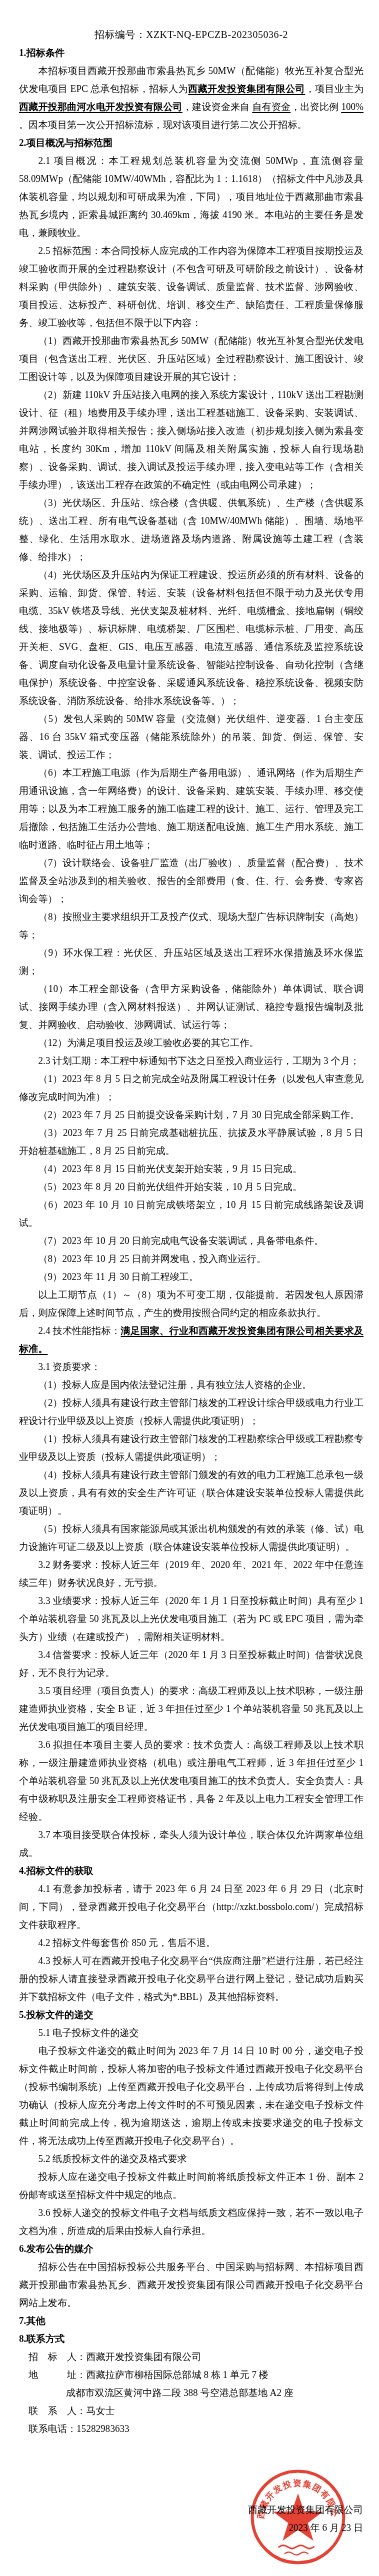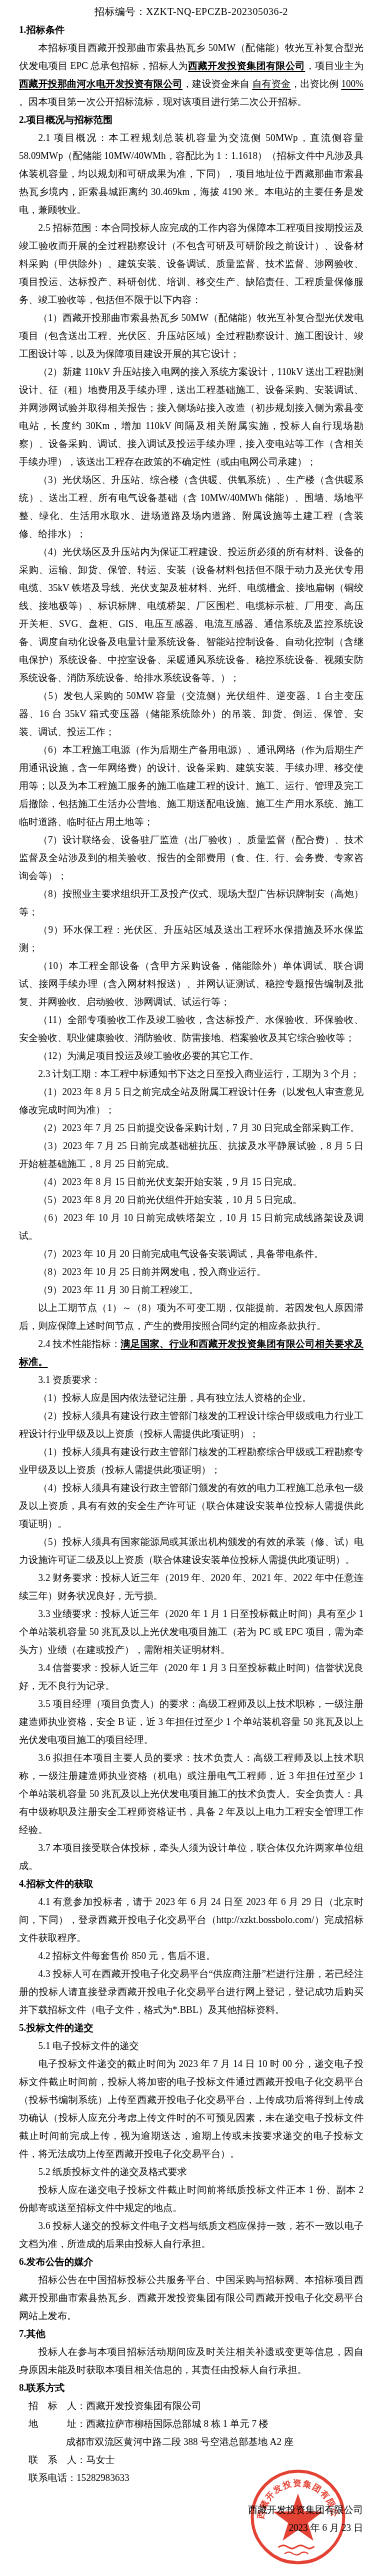--- a/index.html
+++ b/index.html
@@ -10,21 +10,21 @@
     padding:2.8px 16.5px 0 19px;
     background:#fff;
     color:#000;
     font-family:"Liberation Serif","DejaVu Serif",serif;
     font-size:9.6px;
     line-height:18px;
     overflow:hidden;
   }
   p{margin:0;text-indent:2em;text-align:justify;word-break:break-word;}
   p.h{font-weight:bold;text-indent:0;}
-  p.title{text-align:center;text-indent:0;font-size:10px;letter-spacing:0.3px;}
+  p.title{text-align:center;text-indent:0;font-size:10px;letter-spacing:0.3px;margin-top:23px;}
   .bu{font-weight:bold;text-decoration:underline;text-underline-offset:2.2px;}
   .u{text-decoration:underline;text-underline-offset:2.2px;}
   p.c1{text-indent:1em;}
   p.c2{text-indent:0;padding-left:47px;}
   .url{overflow-wrap:anywhere;}
   .sign-block{
     position:absolute;top:2501px;right:17px;
     text-align:right;line-height:18px;
   }
   .sign-block div{white-space:nowrap;}
@@ -49,21 +49,20 @@
   <p>（1）西藏开投那曲市索县热瓦乡 50MW（配储能）牧光互补复合型光伏发电项目（包含送出工程、光伏区、升压站区域）全过程勘察设计、施工图设计、竣工图设计等，以及为保障项目建设开展的其它设计；</p>
   <p>（2）新建 110kV 升压站接入电网的接入系统方案设计，110kV 送出工程勘测设计、征（租）地费用及手续办理，送出工程基础施工、设备采购、安装调试、并网涉网试验并取得相关报告；接入侧场站接入改造（初步规划接入侧为索县变电站，长度约 30Km，增加 110kV 间隔及相关附属实施，投标人自行现场勘察）、设备采购、调试、接入调试及投运手续办理，接入变电站等工作（含相关手续办理），该送出工程存在政策的不确定性（或由电网公司承建）；</p>
   <p>（3）光伏场区、升压站、综合楼（含供暖、供氧系统）、生产楼（含供暖系统）、送出工程、所有电气设备基础（含 10MW/40MWh 储能）、围墙、场地平整、绿化、生活用水取水、进场道路及场内道路、附属设施等土建工程（含装修、给排水）；</p>
   <p>（4）光伏场区及升压站内为保证工程建设、投运所必须的所有材料、设备的采购、运输、卸货、保管、转运、安装（设备材料包括但不限于动力及光伏专用电缆、35kV 铁塔及导线、光伏支架及桩材料、光纤、电缆槽盒、接地扁钢（铜绞线、接地极等）、标识标牌、电缆桥架、厂区围栏、电缆标示桩、厂用变、高压开关柜、SVG、盘柜、GIS、电压互感器、电流互感器、通信系统及监控系统设备、调度自动化设备及电量计量系统设备、智能站控制设备、自动化控制（含继电保护）系统设备、中控室设备、采暖通风系统设备、稳控系统设备、视频安防系统设备、消防系统设备、给排水系统设备等。）；</p>
   <p>（5）发包人采购的 50MW 容量（交流侧）光伏组件、逆变器、1 台主变压器、16 台 35kV 箱式变压器（储能系统除外）的吊装、卸货、倒运、保管、安装、调试、投运工作；</p>
   <p>（6）本工程施工电源（作为后期生产备用电源）、通讯网络（作为后期生产用通讯设施，含一年网络费）的设计、设备采购、建筑安装、手续办理、移交使用等；以及为本工程施工服务的施工临建工程的设计、施工、运行、管理及完工后撤除，包括施工生活办公营地、施工期送配电设施、施工生产用水系统、施工临时道路、临时征占用土地等；</p>
   <p>（7）设计联络会、设备驻厂监造（出厂验收）、质量监督（配合费）、技术监督及全站涉及到的相关验收、报告的全部费用（食、住、行、会务费、专家咨询会等）；</p>
   <p>（8）按照业主要求组织开工及投产仪式、现场大型广告标识牌制安（高炮）等；</p>
   <p>（9）环水保工程：光伏区、升压站区域及送出工程环水保措施及环水保监测；</p>
   <p>（10）本工程全部设备（含甲方采购设备，储能除外）单体调试、联合调试、接网手续办理（含入网材料报送）、并网认证测试、稳控专题报告编制及批复、并网验收、启动验收、涉网调试、试运行等；</p>
-  <p>（11）全部专项验收工作及竣工验收，含达标投产、水保验收、环保验收、安全验收、职业健康验收、消防验收、防雷接地、档案验收及其它综合验收等；</p>
   <p>（12）为满足项目投运及竣工验收必要的其它工作。</p>
   <p>2.3 计划工期：本工程中标通知书下达之日至投入商业运行，工期为 3 个月；</p>
   <p>（1）2023 年 8 月 5 日之前完成全站及附属工程设计任务（以发包人审查意见修改完成时间为准）；</p>
   <p>（2）2023 年 7 月 25 日前提交设备采购计划，7 月 30 日完成全部采购工作。</p>
   <p>（3）2023 年 7 月 25 日前完成基础桩抗压、抗拔及水平静展试验，8 月 5 日开始桩基础施工，8 月 25 日前完成。</p>
   <p>（4）2023 年 8 月 15 日前光伏支架开始安装，9 月 15 日完成。</p>
   <p>（5）2023 年 8 月 20 日前光伏组件开始安装，10 月 5 日完成。</p>
   <p>（6）2023 年 10 月 10 日前完成铁塔架立，10 月 15 日前完成线路架设及调试。</p>
   <p>（7）2023 年 10 月 20 日前完成电气设备安装调试，具备带电条件。</p>
   <p>（8）2023 年 10 月 25 日前并网发电，投入商业运行。</p>
@@ -93,21 +92,20 @@
   <p>5.1 电子投标文件的递交</p>
   <p>电子投标文件递交的截止时间为 2023 年 7 月 14 日 10 时 00 分，递交电子投标文件截止时间前，投标人将加密的电子投标文件通过西藏开投电子化交易平台（投标书编制系统）上传至西藏开投电子化交易平台，上传成功后将得到上传成功确认（投标人应充分考虑上传文件时的不可预见因素，未在递交电子投标文件截止时间前完成上传，视为逾期送达，逾期上传或未按要求递交的电子投标文件，将无法成功上传至西藏开投电子化交易平台）。</p>
   <p>5.2 纸质投标文件的递交及格式要求</p>
   <p>投标人应在递交电子投标文件截止时间前将纸质投标文件正本 1 份、副本 2 份邮寄或送至招标文件中规定的地点。</p>
   <p>3.6 投标人递交的投标文件电子文档与纸质文档应保持一致，若不一致以电子文档为准，所造成的后果由投标人自行承担。</p>
 
   <p class="h">6.发布公告的媒介</p>
   <p>招标公告在中国招标投标公共服务平台、中国采购与招标网、本招标项目西藏开投那曲市索县热瓦乡、西藏开发投资集团有限公司西藏开投电子化交易平台网站上发布。</p>
 
   <p class="h">7.其他</p>
-  <p>投标人在参与本项目招标活动期间应及时关注相关补遗或变更等信息，因自身原因未能及时获取本项目相关信息的，其责任由投标人自行承担。</p>
 
   <p class="h">8.联系方式</p>
   <p class="c1"><span>招　标　人：</span><span>西藏开发投资集团有限公司</span></p>
   <p class="c1"><span>地　　　址：</span><span>西藏拉萨市柳梧国际总部城 8 栋 1 单元 7 楼</span></p>
   <p class="c2">成都市双流区黄河中路二段 388 号空港总部基地 A2 座</p>
   <p class="c1"><span>联　系　人：</span><span>马女士</span></p>
   <p class="c1"><span>联系电话：</span><span>15282983633</span></p>
 
   <div class="sign-block">
     <div>西藏开发投资集团有限公司</div>

